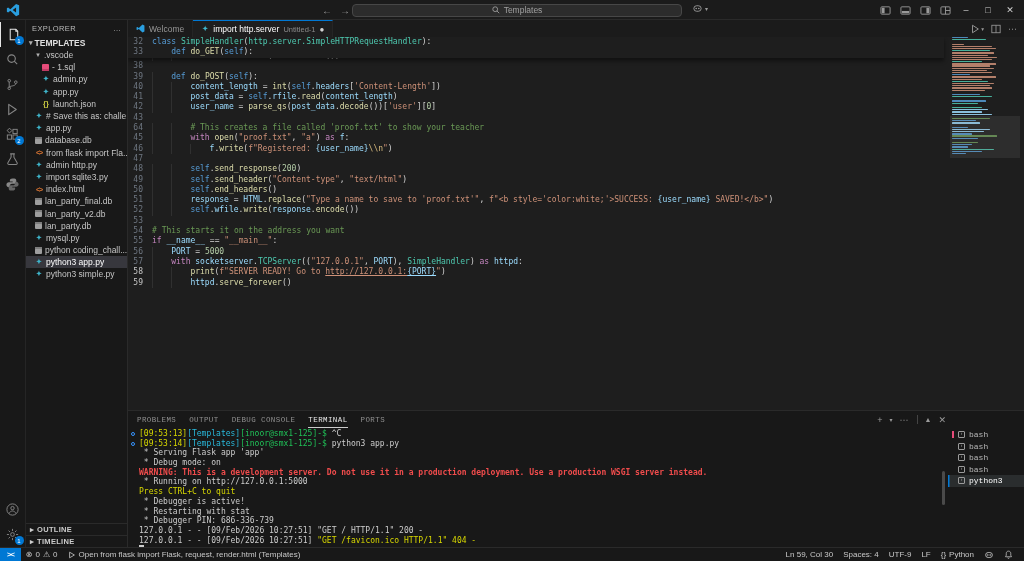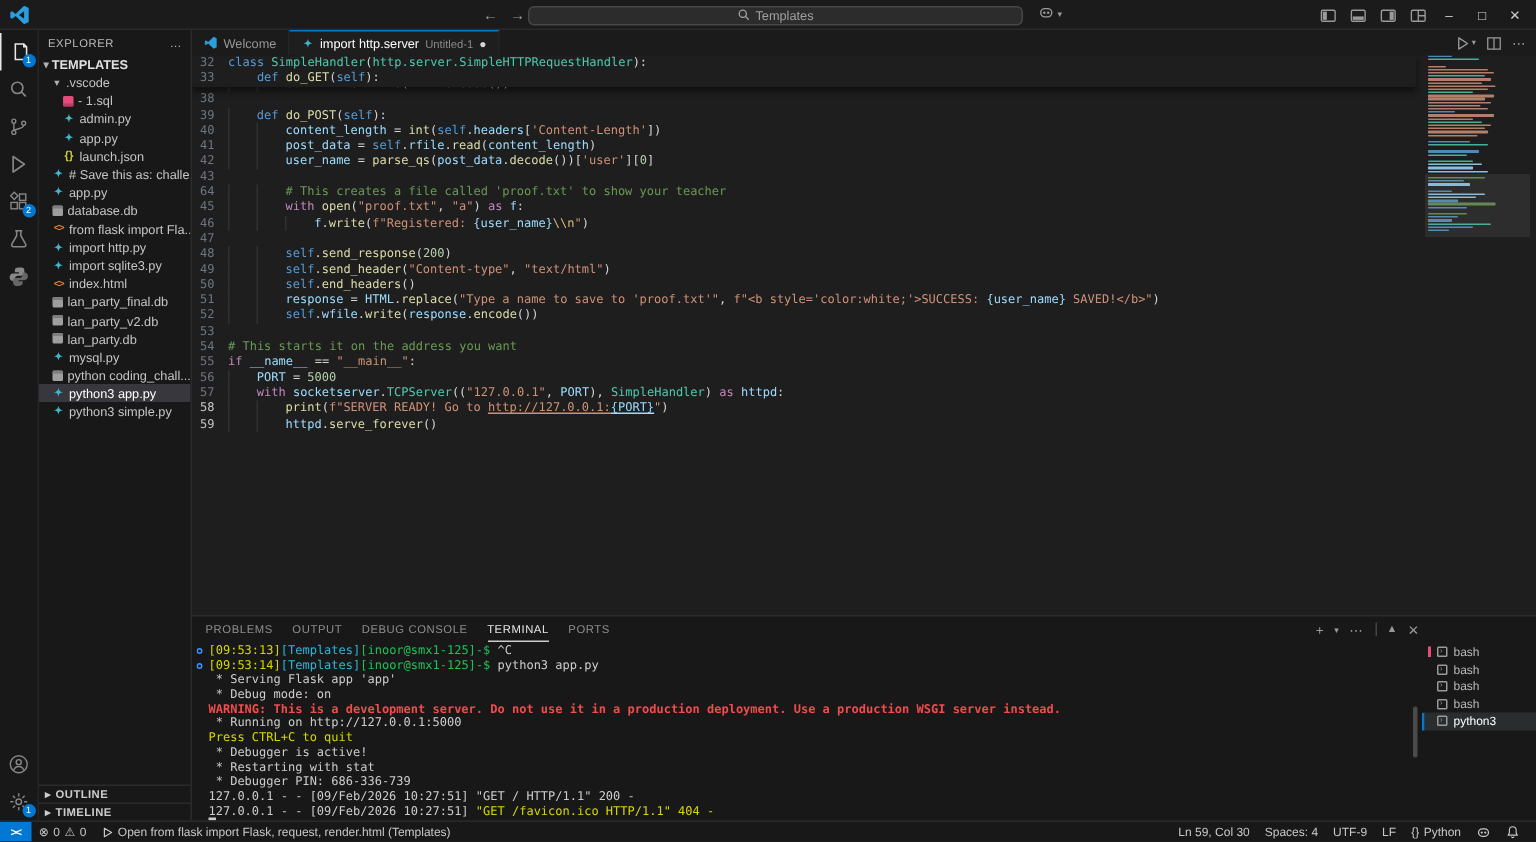--- a/index.html
+++ b/index.html
@@ -56,32 +56,32 @@
   .k{color:#569cd6}.c{color:#c586c0}.f{color:#dcdcaa}.t{color:#4ec9b0}.v{color:#9cdcfe}
   .s{color:#ce9178}.n{color:#b5cea8}.m{color:#6a9955}.w{color:#d4d4d4}.e{color:#d7ba7d}
   .l{color:#ce9178;text-decoration:underline}.lu{color:#9cdcfe;text-decoration:underline}
   .minimap{position:absolute;top:0;right:6px;width:66px;bottom:0;z-index:6;}
   .mm-row{height:1.3px;margin-bottom:.9px;border-radius:.5px;opacity:.85;}
   .mm-b{background:#569cd6}.mm-t{background:#4ec9b0}.mm-o{background:#ce9178}.mm-v{background:#9cdcfe}.mm-c{background:#6a9955}.mm-g{background:transparent}
   .mm-slider{position:absolute;left:-2px;right:-2px;top:79px;height:42px;background:rgba(160,160,160,.12);}
   
   .panel{height:137px;background:#181818;border-top:1px solid #2a2a2a;position:relative;}
   .panel-header{height:17px;display:flex;align-items:center;padding-left:9px;gap:13px;}
-  .ptab{font-size:7.5px;letter-spacing:.4px;color:#8f8f8f;height:100%;display:flex;align-items:center;}
+  .ptab{font-size:7.5px;letter-spacing:.4px;color:#8f8f8f;height:100%;display:flex;align-items:center;font-family:Liberation Mono, monospace;}
   .ptab.active{color:#e7e7e7;box-shadow:inset 0 -1px 0 #cccccc;}
   .panel-actions{position:absolute;right:78px;top:0;height:17px;display:flex;align-items:center;gap:7px;color:#9a9a9a;font-size:9px;}
   .panel-actions .sep{width:1px;height:9px;background:#444;}
   .term-out{position:absolute;left:3px;top:18px;right:84px;bottom:0;overflow:hidden;font-family:"DejaVu Sans Mono",monospace;font-size:8px;}
   .trow{display:flex;height:9.7px;line-height:9.7px;white-space:pre;}
   .tdeco{width:8px;flex-shrink:0;display:flex;align-items:center;}
   .tdeco .ring{width:4px;height:4px;border:1px solid #3794ff;border-radius:50%;}
   .ty{color:#d7d700}.tc{color:#29b8db}.tg{color:#1fc157}.tr{color:#f14c4c;font-weight:bold}.tw{color:#cccccc}
   .tcursor{width:4.8px;height:8.5px;background:#cccccc;display:inline-block;}
   .term-scroll{position:absolute;right:79px;top:60px;width:3px;height:34px;background:#4a4a4a;border-radius:2px;}
-  .sessions{position:absolute;right:0;top:18px;width:76px;bottom:13px;}
+  .sessions{position:absolute;right:0;top:18px;width:76px;bottom:13px;font-family:Liberation Mono, monospace;}
   .sess-row{height:11.5px;display:flex;align-items:center;gap:4px;padding-left:10px;color:#b8b8b8;font-size:8px;position:relative;}
   .sess-row.active{background:#2a2d2e;color:#ffffff;box-shadow:inset 1.5px 0 0 #0078d4;}
   .sess-row .marker{position:absolute;left:4px;width:2px;height:7px;background:#e64c7a;}
   .sess-ico{width:7px;height:7px;border:1px solid #9a9a9a;border-radius:1px;font-size:5px;line-height:5px;color:#9a9a9a;text-align:left;padding-left:1px;}
   
   .statusbar{position:absolute;bottom:0;left:0;right:0;height:14px;background:#181818;border-top:1px solid #2a2a2a;display:flex;align-items:center;font-size:8px;color:#c8c8c8;z-index:60;}
   .st-remote{height:100%;background:#0078d4;color:#fff;display:flex;align-items:center;padding:0 7px;font-size:7.5px;font-weight:bold;letter-spacing:-1px;}
   .st-item{display:flex;align-items:center;gap:3px;padding:0 5px;height:100%;}
   .st-right{margin-left:auto;display:flex;align-items:center;height:100%;padding-right:6px;}
 </style>
@@ -249,21 +249,21 @@
       <div class="tree-row" style="padding-left: 9px;">
         <span class="ficon db"></span>
         <span>database.db</span>
       </div>
       <div class="tree-row" style="padding-left: 9px;">
         <span class="ficon html">&lt;&gt;</span>
         <span>from flask import Fla...</span>
       </div>
       <div class="tree-row" style="padding-left: 9px;">
         <span class="ficon py">✦</span>
-        <span>import http.py</span>
+        <span>admin http.py</span>
       </div>
       <div class="tree-row" style="padding-left: 9px;">
         <span class="ficon py">✦</span>
         <span>import sqlite3.py</span>
       </div>
       <div class="tree-row" style="padding-left: 9px;">
         <span class="ficon html">&lt;&gt;</span>
         <span>index.html</span>
       </div>
       <div class="tree-row" style="padding-left: 9px;">

